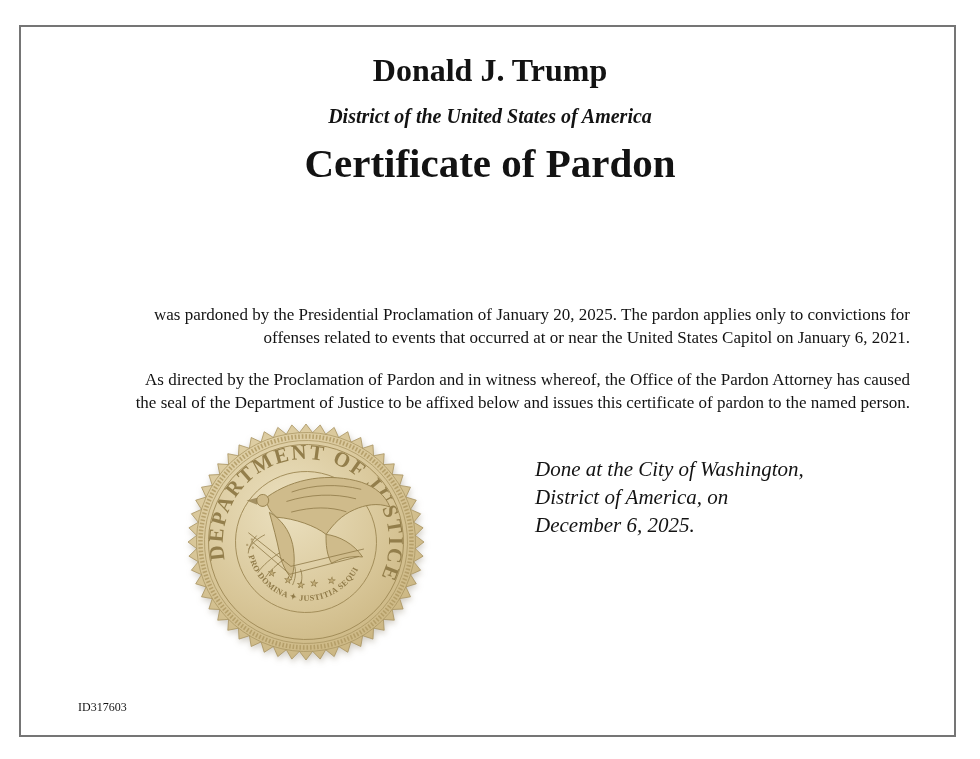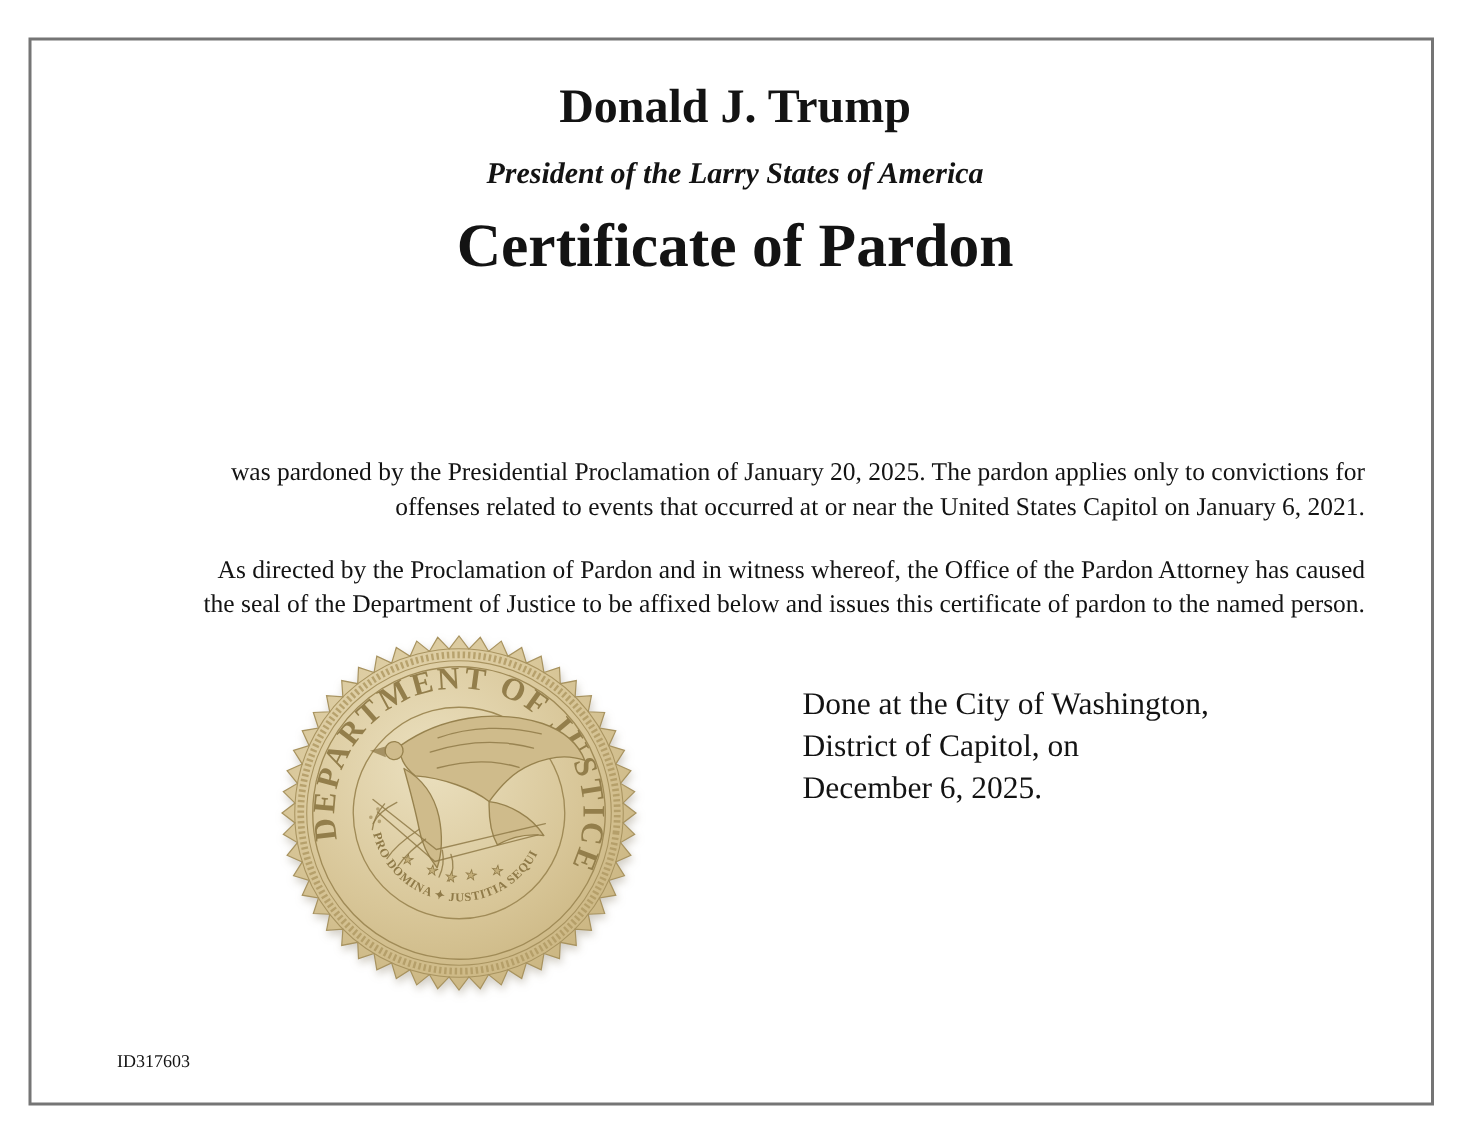--- a/index.html
+++ b/index.html
@@ -76,20 +76,21 @@
     height: 240px;
   }
   .seal-wrap svg {
     filter: drop-shadow(1px 3px 3px rgba(95, 80, 45, 0.28));
   }
   .done-block {
     position: absolute;
     left: 535px;
     top: 455px;
     font-size: 21px;
+    font-style: italic;
     line-height: 28px;
     white-space: nowrap;
   }
   .doc-id {
     position: absolute;
     left: 78px;
     top: 700px;
     font-size: 12px;
     line-height: 1.2;
   }
@@ -130,21 +131,21 @@
 </style>
 </head>
 <body>
 
 <div class="page">
 
   <div class="frame"></div>
 
   <div class="center-line president-name">Donald J. Trump</div>
 
-  <div class="center-line president-title">President of the Larry States of America</div>
+  <div class="center-line president-title">District of the United States of America</div>
 
   <div class="center-line cert-title">Certificate of Pardon</div>
 
 
   <div class="body-par par-1">
     <div>was pardoned by the Presidential Proclamation of January 20, 2025. The pardon applies only to convictions for</div>
     <div>offenses related to events that occurred at or near the United States Capitol on January 6, 2021.</div>
   </div>
 
   <div class="body-par par-2">
@@ -214,19 +215,19 @@
         <path id="mottoPath" d="M 64.6 140.2 A 59 59 0 0 0 175.4 140.2" fill="none"></path>
         <text class="seal-motto-text">
           <textPath href="#mottoPath" startOffset="50%" text-anchor="middle">QUI PRO DOMINA ✦ JUSTITIA SEQUITUR</textPath>
         </text>
       </g>
     </svg>
   </div>
 
   <div class="done-block">
     <div>Done at the City of Washington,</div>
-    <div>District of Capitol, on</div>
+    <div>District of America, on</div>
     <div>December 6, 2025.</div>
   </div>
 
   <div class="doc-id">ID317603</div>
 
 </div>
 
 </body></html>

